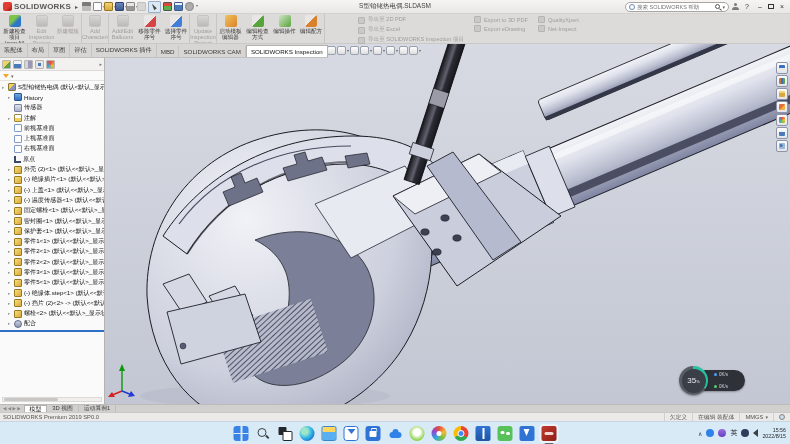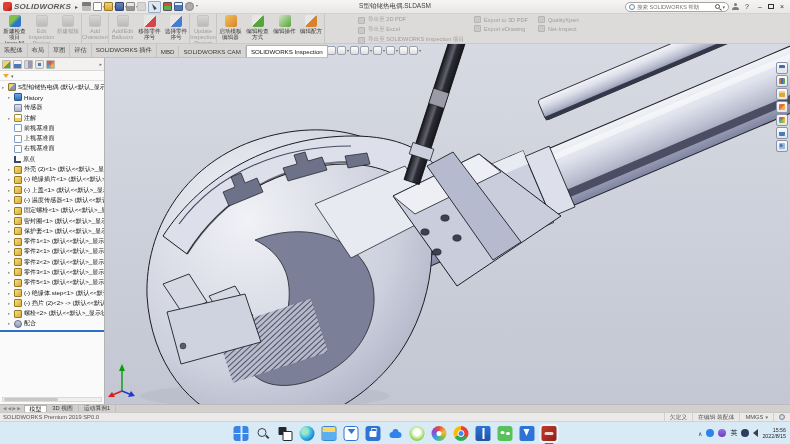--- a/index.html
+++ b/index.html
@@ -2,21 +2,21 @@
 <html><head>
 <meta charset="utf-8">
 <style>
 *{margin:0;padding:0;box-sizing:border-box}
 html,body{width:790px;height:444px;overflow:hidden;font-family:"Liberation Sans",sans-serif}
 #app{position:relative;width:790px;height:444px;background:#c8ccd7}
 
 
 .titlebar{position:absolute;left:0;top:0;width:790px;height:14px;background:linear-gradient(#f6f5f4,#e9e7e5);border-bottom:1px solid #d4d2d0;display:flex;align-items:center;z-index:9}
 .sw-mark{width:9px;height:9px;margin:0 2px 0 3px;border-radius:2px;background:linear-gradient(135deg,#e03c31 55%,#8f1f18);flex:none}
-.sw-brand{font-size:8px;font-weight:bold;font-style:italic;color:#5a5a5a;letter-spacing:.2px}
+.sw-brand{font-size:8px;font-weight:bold;color:#5a5a5a;letter-spacing:.2px}
 .menu-arrow{font-size:6px;color:#555;margin:0 4px}
 .qat{display:flex;align-items:center;gap:2px}
 .qi{width:9px;height:9px;border-radius:1px;position:relative;flex:none}
 .qi.c::after{content:"▾";position:absolute;right:-4px;top:1px;font-size:4px;color:#777}
 .qi-home{background:linear-gradient(#7a7a7a 45%,#bdbdbd 45%)}
 .qi-new{background:#fdfdfd;border:1px solid #8a8a8a}
 .qi-open{background:linear-gradient(#f2d274,#d9a93c);border:1px solid #9a7a20}
 .qi-save{background:linear-gradient(#6f86b4,#3c5a96);border:1px solid #2c4276}
 .qi-print{background:linear-gradient(#e8e6e4 40%,#9a9896 40%);border:1px solid #8a8886}
 .qi-undo{background:#d8d6d4;border:1px solid #c2c0be}
@@ -426,20 +426,37 @@
     <div class="tpane">
       <span class="tpi tp-home"></span>
       <span class="tpi tp-lib"></span>
       <span class="tpi tp-exp"></span>
       <span class="tpi tp-pal"></span>
       <span class="tpi tp-app"></span>
       <span class="tpi tp-prop"></span>
       <span class="tpi tp-forum"></span>
     </div>
 
+    <div class="mon">
+      <div class="pill"></div>
+      <div class="ring">
+        <div class="ring-in">
+          <span class="pv">35</span>
+          <span class="ps">%</span>
+        </div>
+      </div>
+      <div class="mrow up">
+          <span class="dot dot-b"></span>
+          <span>0K/s</span>
+        </div>
+      <div class="mrow dn">
+          <span class="dot dot-g"></span>
+          <span>0K/s</span>
+        </div>
+    </div>
 
     <svg class="triad" width="34" height="38" viewBox="0 0 34 38">
       <line x1="14" y1="30" x2="14" y2="8" stroke="#0a9a0a" stroke-width="1.4"></line>
       <polygon points="14,3 11,10 17,10" fill="#0a9a0a"></polygon>
       <line x1="14" y1="30" x2="2" y2="35" stroke="#d42020" stroke-width="1.4"></line>
       <polygon points="0,36 7,36 4,31" fill="#d42020"></polygon>
       <line x1="14" y1="30" x2="24" y2="34" stroke="#2038d4" stroke-width="1.4"></line>
       <polygon points="27,35 20,36 23,30" fill="#2038d4"></polygon>
     </svg>
   </div>

